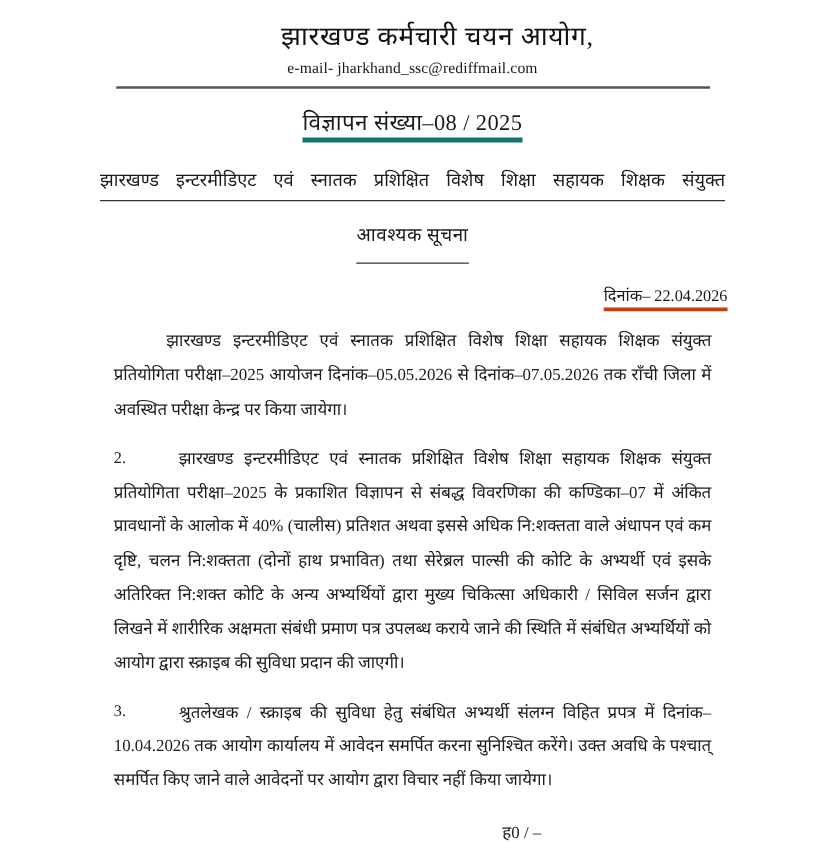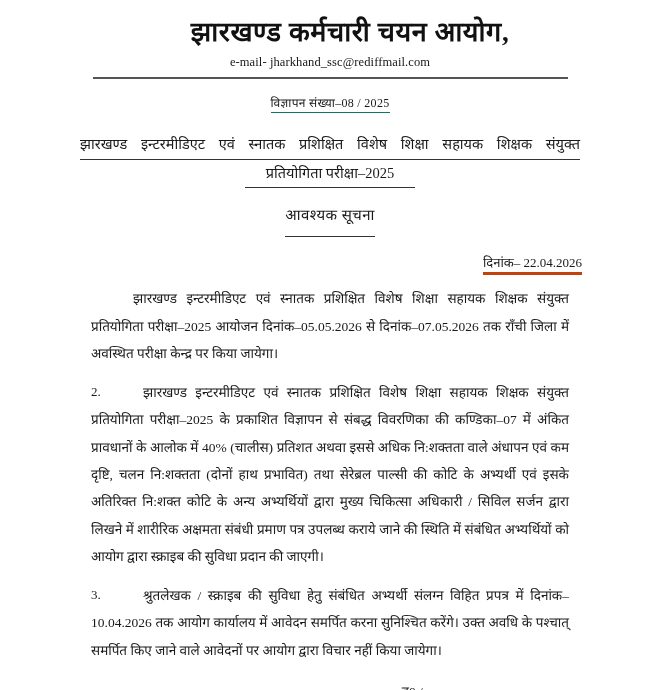--- a/index.html
+++ b/index.html
@@ -20,22 +20,22 @@
     height: 690px;
     background: #ffffff;
   }
 
   
   .letterhead {
     padding-top: 16px;
     text-align: center;
   }
   .org-name {
-    font-size: 27px;
-    font-weight: bold;
+    font-size: 21px;
+    font-weight: normal;
     letter-spacing: 0.6px;
     line-height: 1.25;
     color: #111;
     padding-left: 40px;
   }
   .org-address {
     font-size: 12.5px;
     margin-top: 6px;
     letter-spacing: 0.2px;
     color: #161616;
@@ -52,23 +52,23 @@
     border: 0;
     border-top: 2px solid #555;
   }
 
   
   .title-block {
     text-align: center;
     margin-top: 14px;
   }
   .advt-no {
-    font-size: 12px;
+    font-size: 18px;
     display: inline-block;
-    border-bottom: 1px solid #0f766e;
+    border-bottom: 4px solid #0f766e;
     padding-bottom: 1px;
     letter-spacing: 0.3px;
   }
   .exam-title {
     margin: 18px auto 0 auto;
     width: 500px;
     font-size: 14.5px;
     line-height: 1.85;
     text-align: center;
   }
@@ -158,21 +158,20 @@
   <div class="letterhead">
     <div class="org-name">झारखण्ड कर्मचारी चयन आयोग,</div>
     <div class="org-email">e-mail- jharkhand_ssc@rediffmail.com</div>
     <hr class="head-rule">
   </div>
 
   <div class="title-block">
     <div><span class="advt-no">विज्ञापन संख्या–08 / 2025</span></div>
     <div class="exam-title">
       <span class="tline one">झारखण्ड इन्टरमीडिएट एवं स्नातक प्रशिक्षित विशेष शिक्षा सहायक शिक्षक संयुक्त</span>
-      <span class="tline two">प्रतियोगिता परीक्षा–2025</span>
     </div>
     <div><span class="notice-head">आवश्यक सूचना</span></div>
   </div>
 
   <div class="date-row">
     <span class="dval">दिनांक– 22.04.2026</span>
   </div>
 
   <div class="body-wrap">
 

